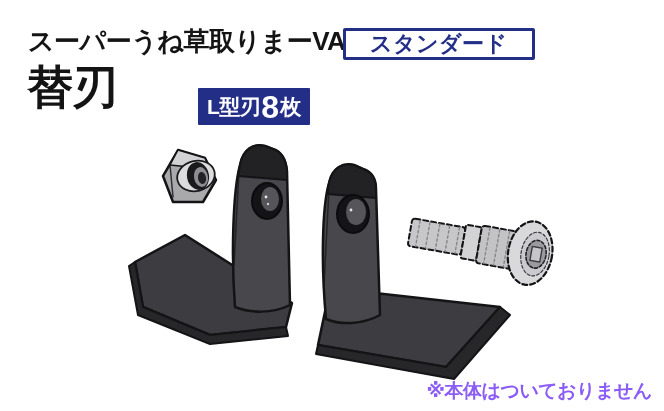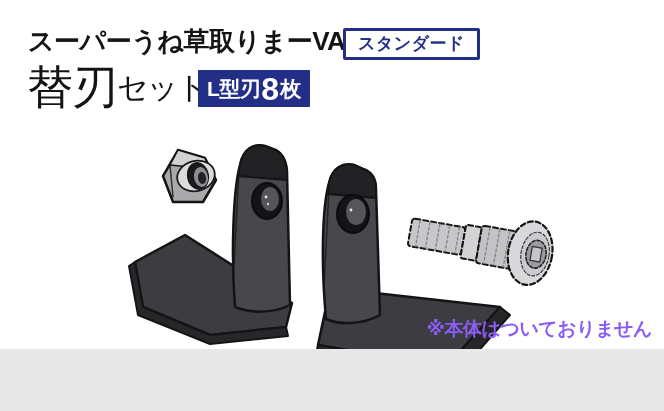--- a/index.html
+++ b/index.html
@@ -1,47 +1,47 @@
 <!DOCTYPE html>
 <html><head>
 <meta charset="utf-8">
 <style>
   html,body{margin:0;padding:0;background:#e8e8e8;}
   .page{
     position:relative;
-    width:664px;height:349px;
+    width:664px;height:411px;
     background:#ffffff;
     overflow:hidden;
     font-family:"Liberation Sans","DejaVu Sans",sans-serif;
     color:#111;
   }
   
   .series-title{
     position:absolute;left:28px;top:24px;
     font-size:26px;font-weight:900;letter-spacing:-0.5px;
     color:#141414;white-space:nowrap;margin:0;
   }
   .grade-badge{
     position:absolute;left:343px;top:28px;
     height:24px;line-height:24px;
-    padding:1px 12px;
+    padding:1px 24px;
     border:3px solid #232e87;border-radius:2px;
     color:#232e87;background:#ffffff;
-    font-size:17px;font-weight:800;letter-spacing:0.5px;
+    font-size:22px;font-weight:800;letter-spacing:0.5px;
     white-space:nowrap;
   }
   .set-title{
     position:absolute;left:27px;top:57px;margin:0;
-    white-space:nowrap;font-weight:400;color:#141414;
-    display:flex;align-items:center;
+    white-space:nowrap;font-weight:700;color:#141414;
+    display:flex;align-items:flex-end;
   }
   .set-title .main{font-size:46px;letter-spacing:-1px;}
   .set-title .sub{font-size:31px;letter-spacing:-2px;}
   .navy-badge{
-    position:absolute;top:70px;height:37px;
+    position:absolute;top:88px;height:37px;
     background:#232e87;color:#ffffff;
     display:flex;align-items:center;
     padding:0 9px;border-radius:1px;
     font-weight:800;white-space:nowrap;
   }
   .navy-badge .txt{font-size:21px;letter-spacing:-0.5px;}
   .navy-badge .big{font-size:32px;font-weight:800;margin:0 1px;line-height:1;}
   #blade-badge{left:198px;}
   #boltnut-badge{left:316px;}
   #boltnut-badge .txt{font-size:20px;letter-spacing:-1px;}
@@ -62,21 +62,20 @@
 <body>
 
 <div class="page">
 
   <h1 class="series-title">スーパーうね草取りまーVA</h1>
 
   <span class="grade-badge">スタンダード</span>
 
   <h2 class="set-title">
     <span class="main">替刃</span>
-    <span class="sub">セット</span>
   </h2>
 
   <span class="navy-badge" id="blade-badge">
     <span class="txt">L型刃</span>
     <span class="big">8</span>
     <span class="txt">枚</span>
   </span>
 
 
   <svg class="illustration" viewBox="0 0 460 250" stroke-linejoin="round" stroke-linecap="round">

